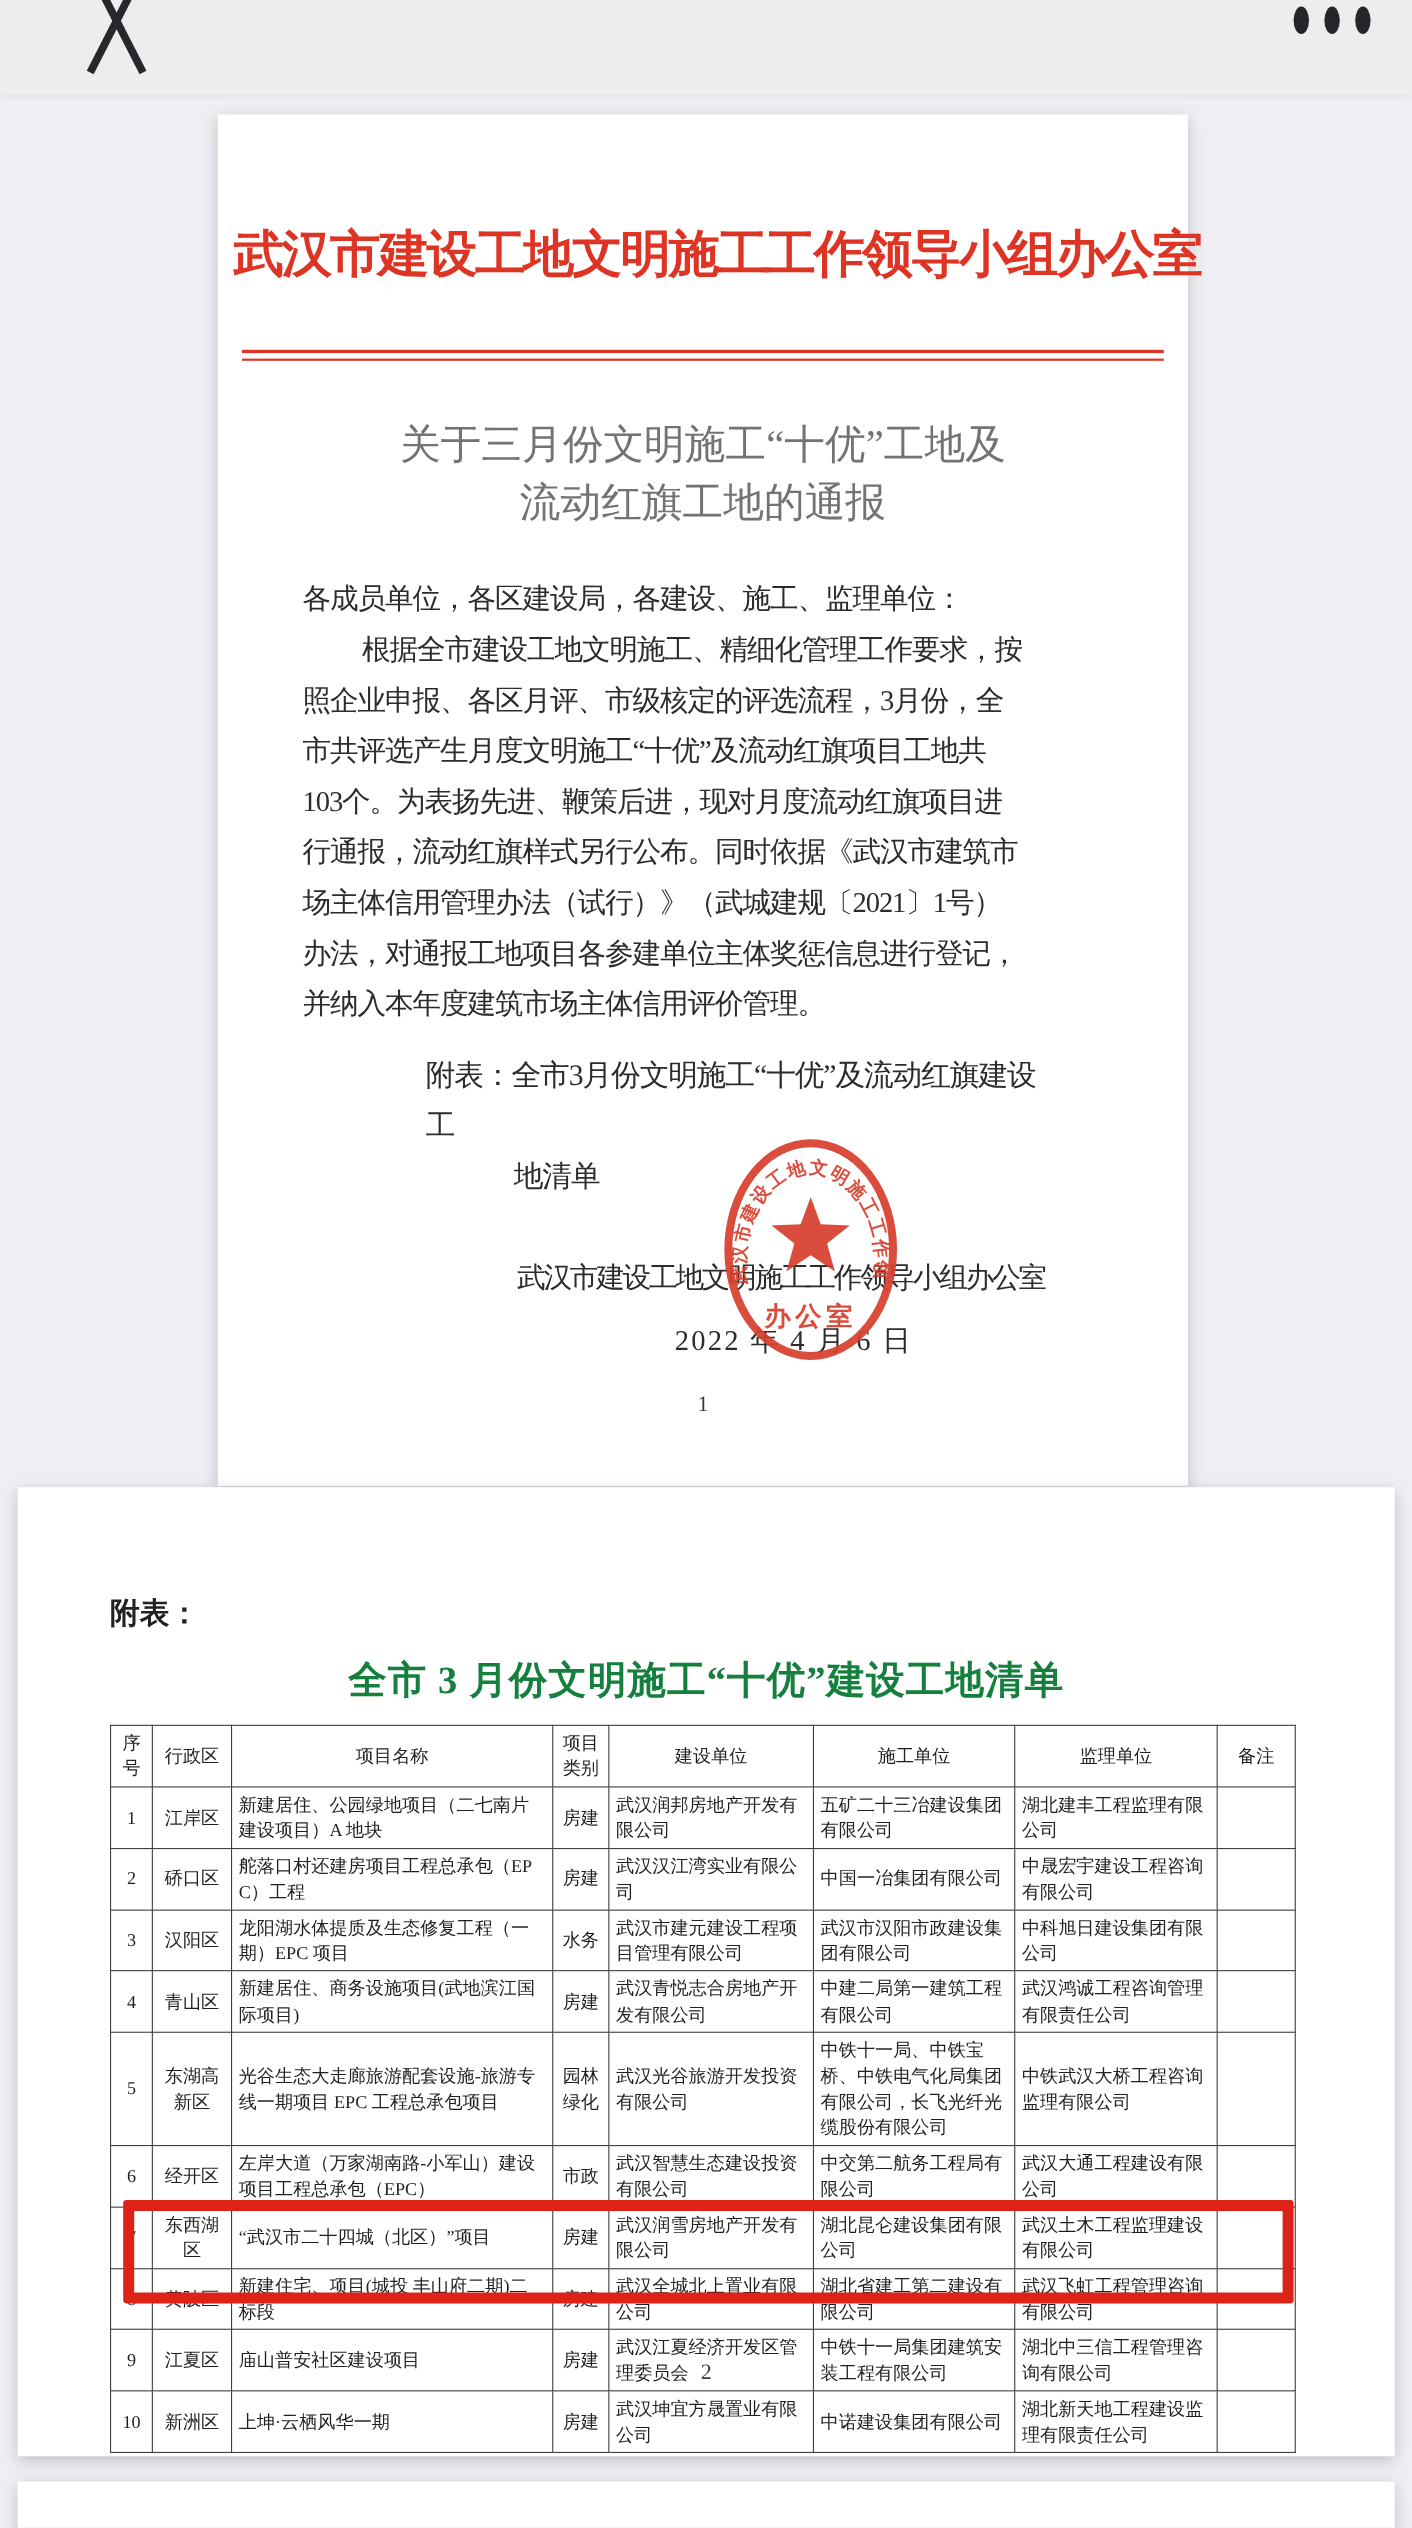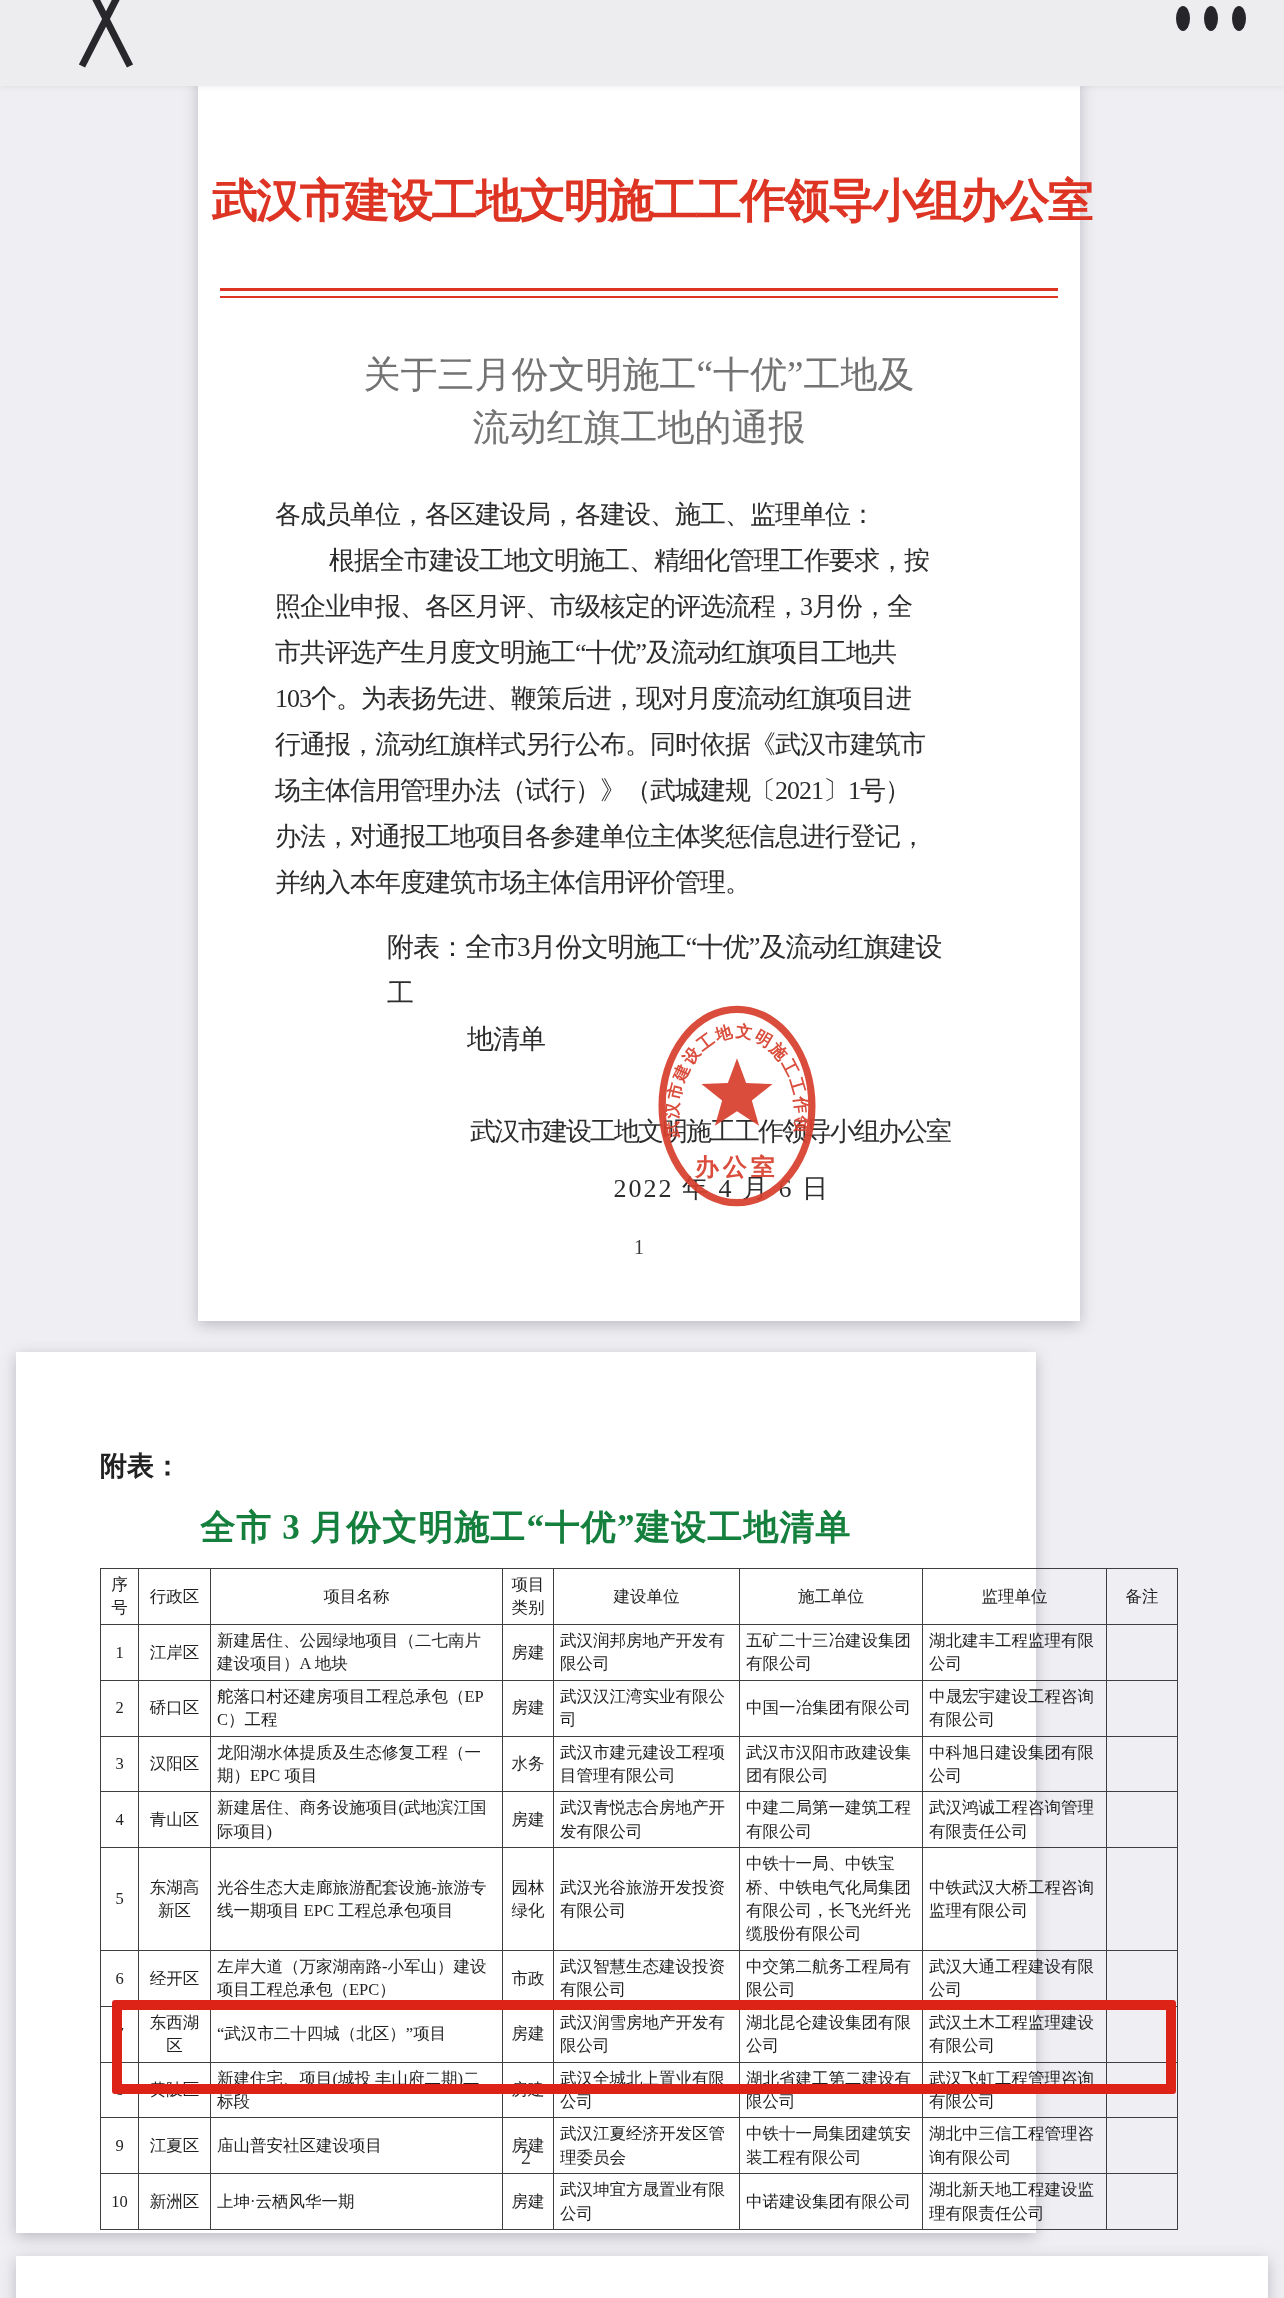--- a/index.html
+++ b/index.html
@@ -7,22 +7,22 @@
           font-family:"Liberation Serif", serif;color:#262626;}
   
   .topbar{position:absolute;top:0;left:0;right:0;height:86px;background:#ededef;
           box-shadow:0 1px 6px rgba(0,0,0,0.07);z-index:5;}
   .close-btn{position:absolute;left:78px;top:-34px;width:56px;height:106px;cursor:pointer;}
   .more-btn{position:absolute;right:34px;top:2px;display:flex;gap:14px;cursor:pointer;padding:4px;}
   .more-btn .dot{width:14px;height:25px;border-radius:50%;background:#26262a;}
   
   .doc-area{position:absolute;inset:0;}
   .page{position:absolute;background:#ffffff;box-shadow:0 4px 14px rgba(50,50,70,0.28);}
-  .page1{left:198px;top:74px;width:882px;height:1247px;}
-  .page2{left:16px;top:1352px;width:1020px;height:881px;}
+  .page1{left:198px;top:104px;width:882px;height:1247px;}
+  .page2{left:16px;top:1352px;width:1252px;height:881px;}
   .page3{left:16px;top:2256px;width:1252px;height:60px;}
   
   .letterhead{margin:80px 14px 0;text-align:center;font-size:46px;line-height:92px;font-weight:700;
               color:#de3424;font-family:"Liberation Sans",sans-serif;letter-spacing:-2px;white-space:nowrap;}
   .letterhead-rule{margin:42px 22px 0;height:5px;border-top:3px solid #de3424;border-bottom:2px solid #de3424;}
   .doc-title{margin:50px 40px 0;text-align:center;font-size:37px;line-height:53px;font-weight:400;color:#737373;}
   .body-block{margin:38px 125px 0 77px;font-size:26px;line-height:46px;letter-spacing:-1px;color:#2c2c2c;}
   .body-line{white-space:nowrap;}
   .body-lines .body-line:first-child{text-indent:54px;}
   .attach-block{margin:18px 125px 15px 135px;font-size:27px;line-height:46px;letter-spacing:-1px;color:#2c2c2c;}

